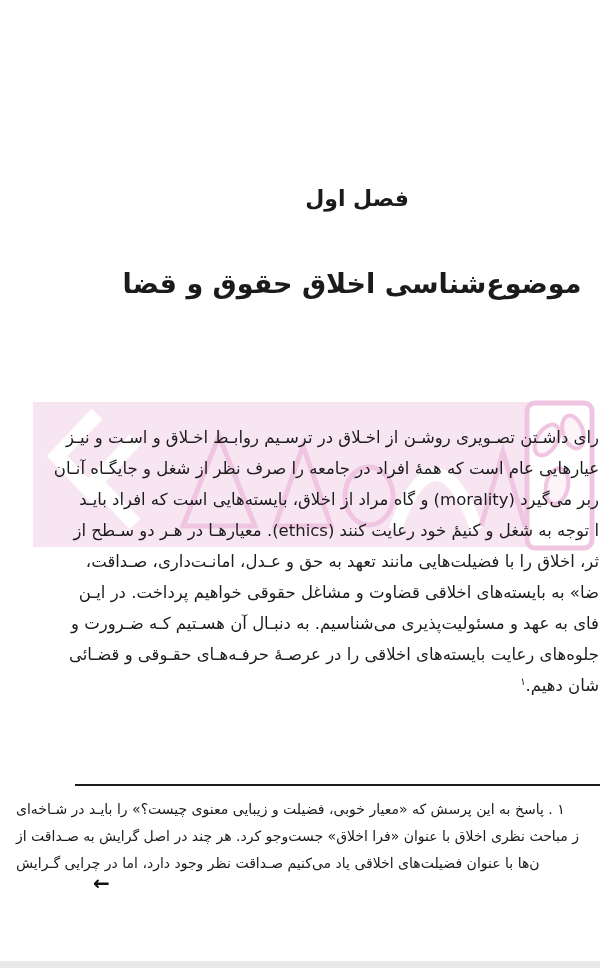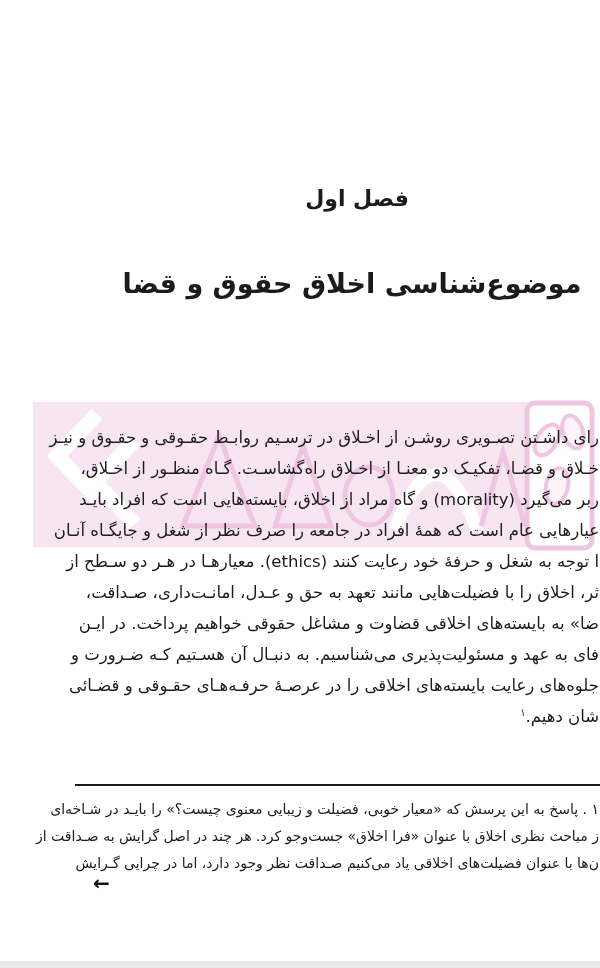--- a/index.html
+++ b/index.html
@@ -58,21 +58,21 @@
     background: #1c1c1c;
   }
   .footnote {
     position: absolute;
     top: 796px; right: 1px; left: 0;
   }
   .footnote-line {
     height: 27px;
     line-height: 27px;
     font-size: 14px;
-    text-align: right;
+    text-align: left;
     white-space: nowrap;
     direction: rtl;
     padding-left: 16px;
   }
   .footnote-arrow {
     position: absolute;
     top: 871px; left: 93px;
     font-size: 20px;
     font-weight: bold;
     color: #111;
@@ -99,25 +99,24 @@
     <rect x="494" y="3" width="65" height="145" rx="8" fill="#ffffff" stroke-width="5" stroke="#efc5e1"></rect>
     <ellipse cx="514" cy="40" rx="10" ry="17" transform="rotate(32 514 40)" fill="#fdf4fa" stroke-width="4" stroke="#efc5e1"></ellipse>
     <ellipse cx="540" cy="32" rx="10" ry="17" transform="rotate(-18 540 32)" fill="#fdf4fa" stroke-width="4" stroke="#efc5e1"></ellipse>
     <ellipse cx="524" cy="86" rx="11" ry="18" transform="rotate(12 524 86)" fill="#fdf4fa" stroke-width="4" stroke="#efc5e1"></ellipse>
   </svg>
 
   <div class="chapter-label">فصل اول</div>
   <div class="chapter-title">موضوع‌شناسی اخلاق حقوق و قضا</div>
 
   <div class="body-text">
-    <div class="body-line">رای داشـتن تصـویری روشـن از اخـلاق در ترسـیم روابـط حقـوقی و حقـوق و نیـز</div>
-    <div class="body-line">خـلاق و قضـا، تفکیـک دو معنـا از اخـلاق راه‌گشاسـت. گـاه منظـور از اخـلاق،</div>
+    <div class="body-line">رای داشـتن تصـویری روشـن از اخـلاق در ترسـیم روابـط اخـلاق و اسـت و نیـز</div>
+    <div class="body-line">عیارهایی عام است که همهٔ افراد در جامعه را صرف نظر از شغل و جایگـاه آنـان</div>
     <div class="body-line">ربر می‌گیرد (morality) و گاه مراد از اخلاق، بایسته‌هایی است که افراد بایـد</div>
-    <div class="body-line">عیارهایی عام است که همهٔ افراد در جامعه را صرف نظر از شغل و جایگـاه آنـان</div>
-    <div class="body-line">ا توجه به شغل و حرفهٔ خود رعایت کنند (ethics). معیارهـا در هـر دو سـطح از</div>
+    <div class="body-line">ا توجه به شغل و کنیمٔ خود رعایت کنند (ethics). معیارهـا در هـر دو سـطح از</div>
     <div class="body-line">ثر، اخلاق را با فضیلت‌هایی مانند تعهد به حق و عـدل، امانـت‌داری، صـداقت،</div>
     <div class="body-line">ضا» به بایسته‌های اخلاقی قضاوت و مشاغل حقوقی خواهیم پرداخت. در ایـن</div>
     <div class="body-line">فای به عهد و مسئولیت‌پذیری می‌شناسیم. به دنبـال آن هسـتیم کـه ضـرورت و</div>
     <div class="body-line">جلوه‌های رعایت بایسته‌های اخلاقی را در عرصـهٔ حرفـه‌هـای حقـوقی و قضـائی</div>
     <div class="body-line">
       <span>شان دهیم.</span><sup>۱</sup>
     </div>
   </div>
 
   <div class="footnote-separator"></div>

